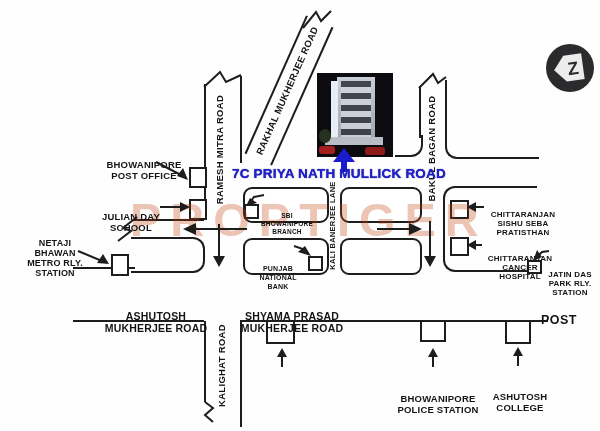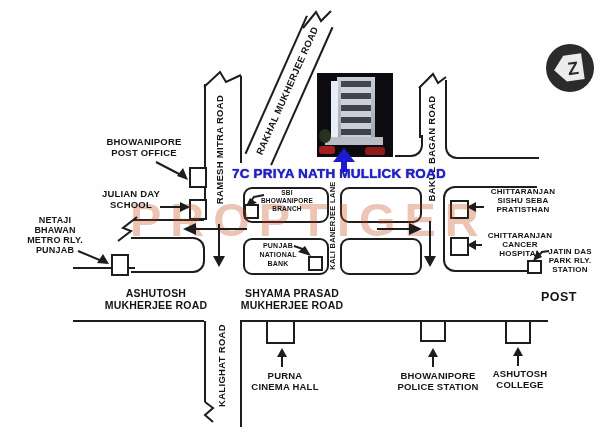--- a/index.html
+++ b/index.html
@@ -1,19 +1,19 @@
 <!DOCTYPE html>
 <html><head>
 <meta charset="utf-8">
 <style>
   html,body{margin:0;padding:0;background:#888;}
   #stage{position:relative;width:600px;height:431px;background:#fefefe;overflow:hidden;
          font-family:"Liberation Sans",sans-serif;}
   .lbl{position:absolute;font-weight:bold;color:#141414;text-align:center;
-       white-space:pre-line;line-height:1.12;letter-spacing:.2px;z-index:20;}
+       white-space:pre-line;line-height:1.12;letter-spacing:.2px;z-index:20;margin-top:23px;}
   .lbl.left{text-align:center;}
   .vroad{position:absolute;font-weight:bold;color:#141414;white-space:nowrap;text-align:center;
          transform:rotate(-90deg);transform-origin:center center;z-index:20;font-size:9.5px;letter-spacing:.3px;}
   .hline{position:absolute;height:2px;background:#1d1d1d;z-index:5;}
   .vline{position:absolute;width:2px;background:#1d1d1d;z-index:5;}
   .box{position:absolute;background:#fff;border:2px solid #1d1d1d;z-index:12;}
   .block{position:absolute;background:#fff;border:2px solid #1d1d1d;border-radius:9px;z-index:8;}
   .stroke{position:absolute;z-index:5;}
   #watermark{position:absolute;left:130px;top:192px;width:370px;font-weight:bold;font-size:47px;
              letter-spacing:9px;color:#c2410c;opacity:.30;z-index:15;white-space:nowrap;}
@@ -72,43 +72,41 @@
 
   <div id="watermark">PROPTIGER</div>
 
   <div class="lbl" style="left:100px;top:137px;width:88px;font-size:9.5px;">BHOWANIPORE
 POST OFFICE</div>
   <div class="lbl" style="left:100px;top:189px;width:62px;font-size:9.5px;">JULIAN DAY
 SCHOOL</div>
   <div class="lbl" style="left:16px;top:215px;width:78px;font-size:9px;">NETAJI
 BHAWAN
 METRO RLY.
-PUNJAB</div>
+STATION</div>
   <div class="lbl" style="left:534px;top:290px;width:50px;font-size:12.5px;letter-spacing:.5px;">POST</div>
   <div class="lbl" style="left:96px;top:288px;width:120px;font-size:10.5px;">ASHUTOSH
 MUKHERJEE ROAD</div>
   <div class="lbl" style="left:228px;top:288px;width:128px;font-size:10.5px;">SHYAMA PRASAD
 MUKHERJEE ROAD</div>
   <div class="lbl" style="left:256px;top:189px;width:62px;font-size:6.5px;line-height:1.25;">SBI
 BHOWANIPORE
 BRANCH</div>
   <div class="lbl" style="left:250px;top:241px;width:56px;font-size:7px;line-height:1.3;">PUNJAB
 NATIONAL
 BANK</div>
   <div class="lbl left" style="left:487px;top:188px;width:72px;font-size:8px;">CHITTARANJAN
 SISHU SEBA
 PRATISTHAN</div>
   <div class="lbl left" style="left:485px;top:232px;width:70px;font-size:8px;">CHITTARANJAN
 CANCER
 HOSPITAL</div>
   <div class="lbl left" style="left:545px;top:248px;width:50px;font-size:8px;">JATIN DAS
 PARK RLY.
 STATION</div>
-  <div class="lbl" style="left:246px;top:371px;width:78px;font-size:9.5px;">PURNA
-CINEMA HALL</div>
   <div class="lbl" style="left:391px;top:371px;width:94px;font-size:9.5px;">BHOWANIPORE
 POLICE STATION</div>
   <div class="lbl" style="left:486px;top:369px;width:68px;font-size:9.5px;">ASHUTOSH
 COLLEGE</div>
 
   <div class="vroad" style="left:164px;top:144px;width:110px;">RAMESH MITRA ROAD</div>
   <div class="vroad" style="left:381px;top:146px;width:100px;">BAKUL BAGAN ROAD</div>
   <div class="vroad" style="left:179px;top:360px;width:84px;">KALIGHAT ROAD</div>
   <div class="vroad" style="left:287px;top:221px;width:90px;font-size:7.5px;">KALI BANERJEE LANE</div>
   <div class="vroad" style="left:212px;top:85px;width:150px;transform:rotate(-66deg);">RAKHAL MUKHERJEE ROAD</div>

